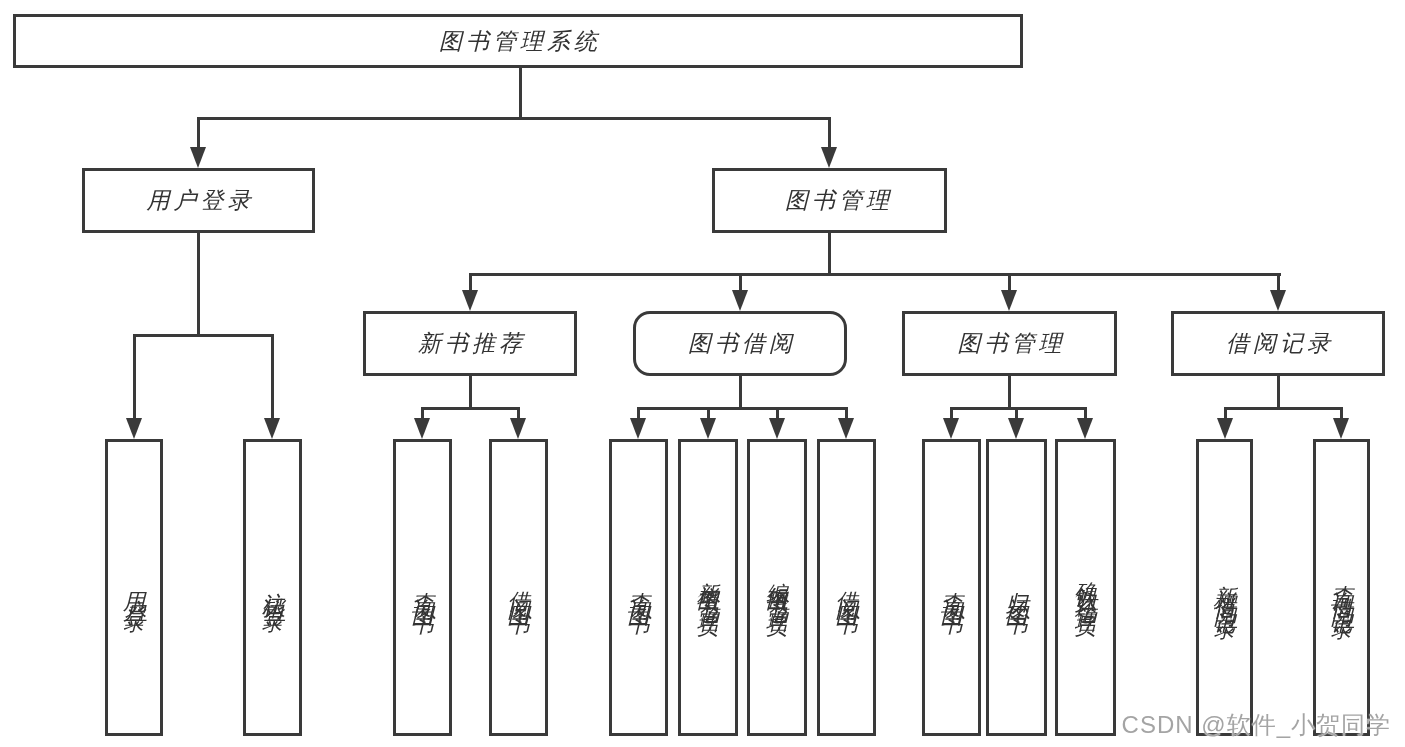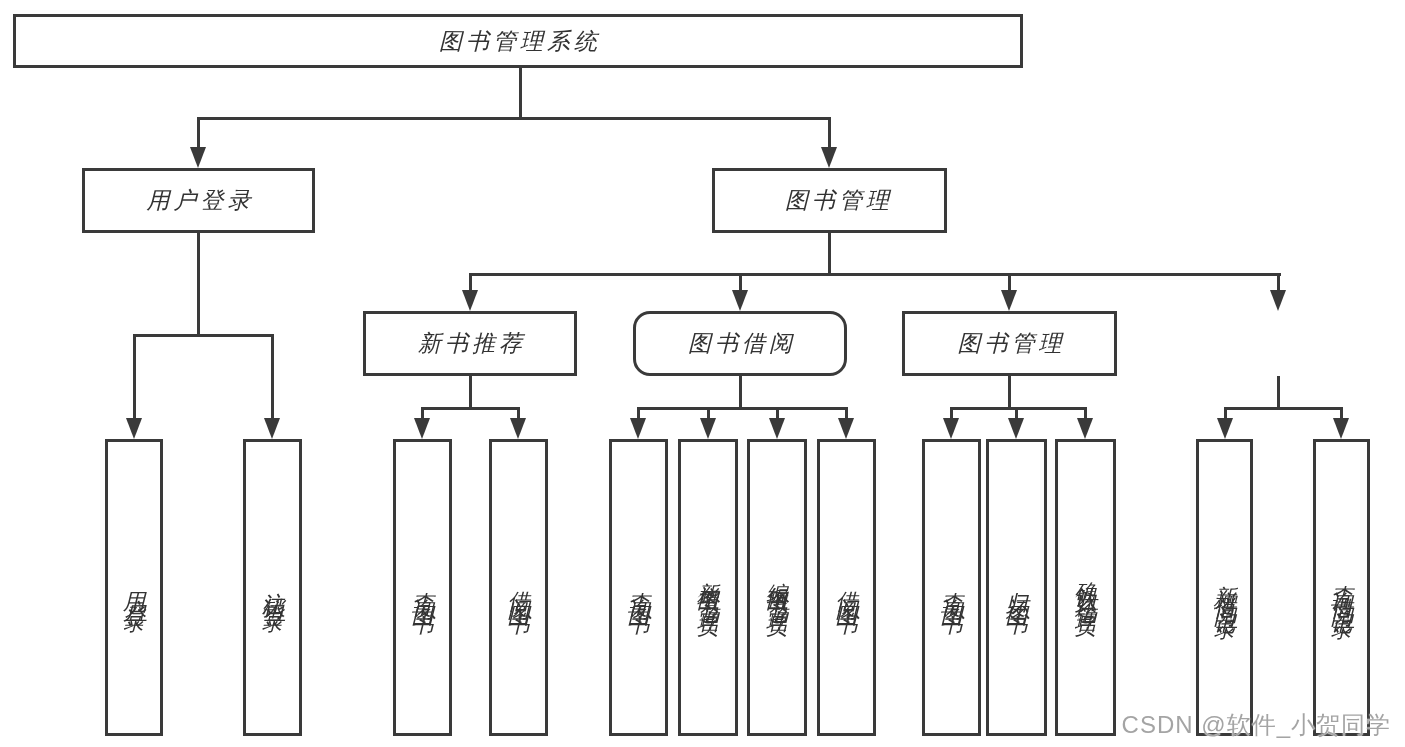--- a/index.html
+++ b/index.html
@@ -63,20 +63,21 @@
 <div id="stage">
 
   <div class="node" style="left:13px;top:14px;width:1010px;height:54px;">图书管理系统</div>
 
   <div class="node" style="left:82px;top:168px;width:233px;height:65px;">用户登录</div>
   <div class="node" style="left:712px;top:168px;width:235px;height:65px;padding-left:15px;">图书管理</div>
 
   <div class="node" style="left:363px;top:311px;width:214px;height:65px;">新书推荐</div>
   <div class="node" style="left:633px;top:311px;width:214px;height:65px;border-radius:17px;">图书借阅</div>
   <div class="node" style="left:902px;top:311px;width:215px;height:65px;">图书管理</div>
+  <div class="node" style="left:1171px;top:311px;width:214px;height:65px;">借阅记录</div>
 
   <div class="node leaf" style="left:105px;top:439px;width:58px;height:297px;">用户登录</div>
   <div class="node leaf" style="left:243px;top:439px;width:59px;height:297px;">注销登录</div>
 
   <div class="node leaf" style="left:393px;top:439px;width:59px;height:297px;">查询图书</div>
   <div class="node leaf" style="left:489px;top:439px;width:59px;height:297px;">借阅图书</div>
 
   <div class="node leaf" style="left:609px;top:439px;width:59px;height:297px;">查询图书</div>
   <div class="node leaf tight" style="left:678px;top:439px;width:60px;height:297px;">新增图书（管理员）</div>
   <div class="node leaf tight" style="left:747px;top:439px;width:60px;height:297px;">编辑图书（管理员）</div>

